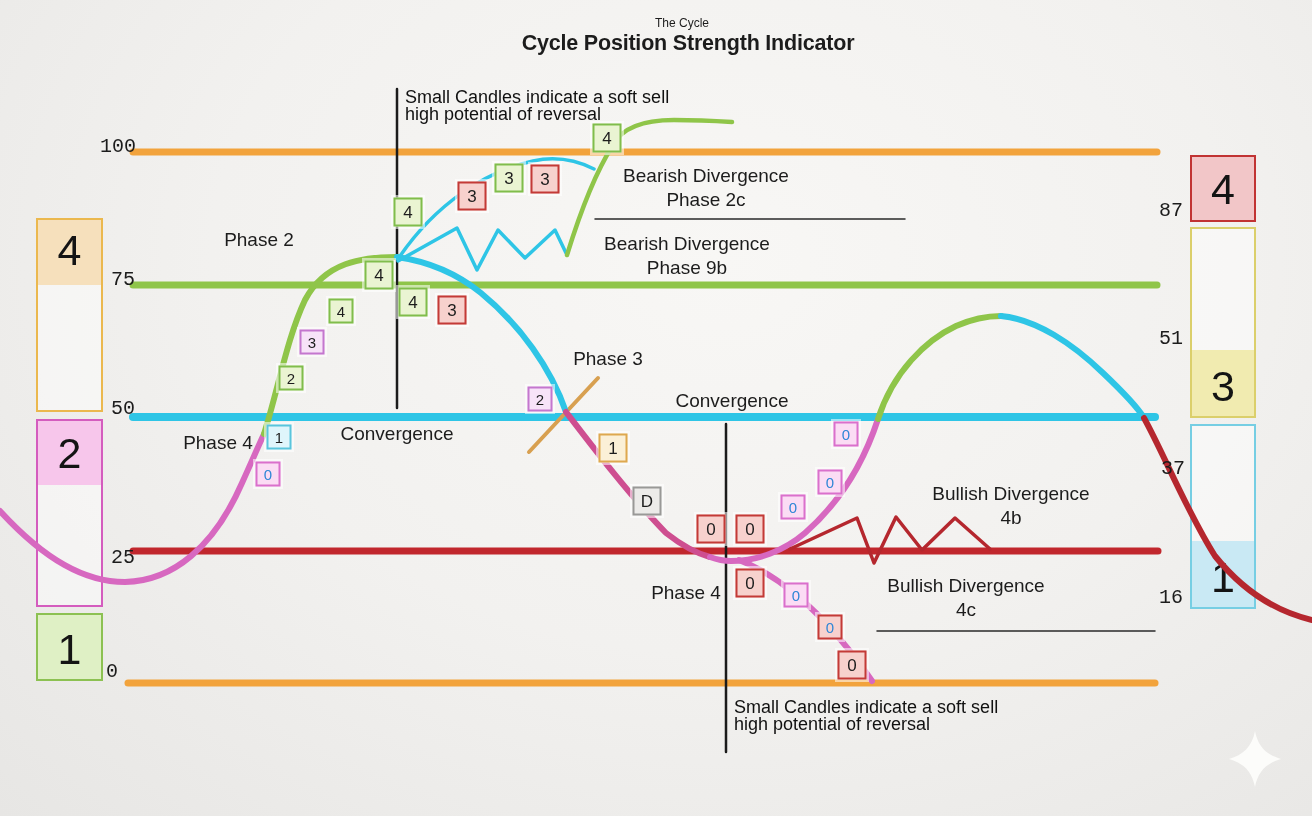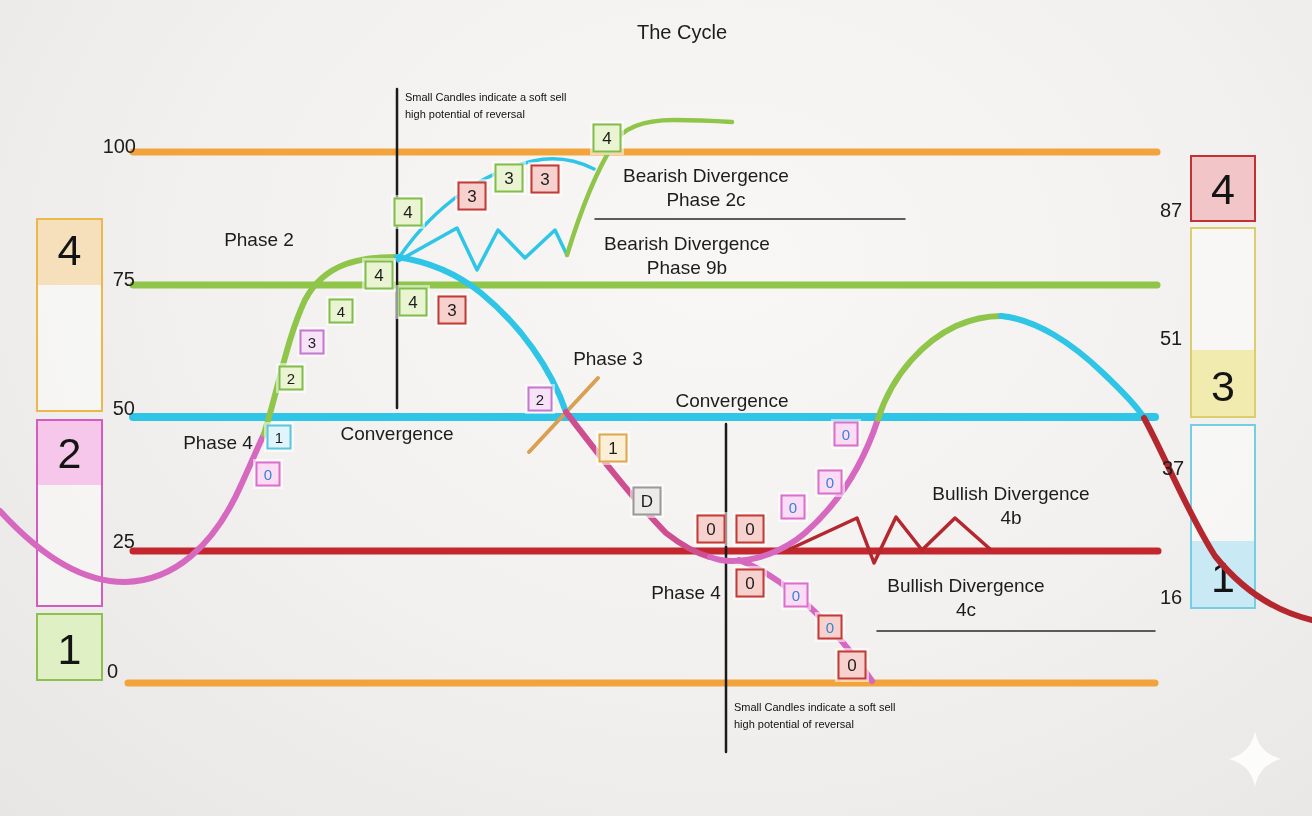--- a/index.html
+++ b/index.html
@@ -4,33 +4,33 @@
 <style>
   html,body{margin:0;padding:0;background:#e9e8e6;}
   #canvas{
     position:relative;width:1312px;height:816px;overflow:hidden;
     font-family:"Liberation Sans",sans-serif;color:#1c1c1c;
     background:radial-gradient(ellipse at 55% 32%, #f8f7f5 0%, #f2f1ef 50%, #e7e6e4 100%);
   }
   svg.layer{position:absolute;left:0;top:0;z-index:3;}
   .boxlayer{z-index:2;}
   .txt{position:absolute;transform:translate(-50%,-50%);white-space:nowrap;z-index:5;}
-  .kicker{left:682px;top:32px;font-size:20px;}
+  .kicker{left:682px;top:23px;font-size:12px;}
   .main-title{left:688px;top:43px;font-size:21.5px;font-weight:700;letter-spacing:-.2px;}
-  .lbl{position:absolute;font-size:20px;z-index:5;white-space:nowrap;transform:translate(-50%,-50%);}
+  .lbl{position:absolute;font-size:20px;z-index:5;white-space:nowrap;transform:translate(-50%,-50%);font-family:Liberation Mono, monospace;}
   .lbl.r{transform:translate(-100%,-50%);}
   .ll0{left:136px;top:146px}.ll1{left:135px;top:279px}.ll2{left:135px;top:408px}
-  .ll3{left:135px;top:541px}.ll4{left:118px;top:671px}
+  .ll3{left:135px;top:557px}.ll4{left:118px;top:671px}
   .rl0{left:1171px;top:210px}.rl1{left:1171px;top:338px}.rl2{left:1173px;top:468px}.rl3{left:1171px;top:597px}
   .phase{font-size:19px;}
   .ph1{left:218px;top:443px}.ph2{left:259px;top:240px}.ph3{left:608px;top:359px}.ph4{left:686px;top:593px}
   .conv0{left:397px;top:434px}.conv1{left:732px;top:401px}
   .divb{position:absolute;transform:translate(-50%,-50%);text-align:center;font-size:19px;line-height:24px;white-space:nowrap;z-index:5;}
   .db0{left:706px;top:188px}.db1{left:687px;top:256px}.db2{left:1011px;top:506px}.db3{left:966px;top:598px}
-  .ann{position:absolute;font-size:11px;line-height:16.5px;color:#111;z-index:5;white-space:nowrap;}
+  .ann{position:absolute;font-size:18px;line-height:16.5px;color:#111;z-index:5;white-space:nowrap;}
   .ann.top{left:405px;top:89px}.ann.bot{left:734px;top:699px}
   .box{position:absolute;border:2.5px solid;background:rgba(255,255,255,.45);z-index:2;box-sizing:border-box;}
   .b4l{left:36px;top:218px;width:67px;height:194px}
   .b2l{left:36px;top:419px;width:67px;height:188px}
   .b1l{left:36px;top:613px;width:67px;height:68px}
   .b4r{left:1190px;top:155px;width:66px;height:67px}
   .b3r{left:1190px;top:227px;width:66px;height:191px}
   .b1r{left:1190px;top:424px;width:66px;height:185px}
   .box .seg{position:absolute;left:0;right:0;}
   .b4l .seg{top:0;height:65px}.b2l .seg{top:0;height:64px}.b1l .seg{top:0;bottom:0}
@@ -96,20 +96,21 @@
     <path stroke-width="6" d="M1001,316 C1036,319 1073,344 1103,373 C1123,392 1137,406 1144,418" style="stroke: rgb(46, 197, 230);"></path>
     <path stroke-width="6" d="M1144,418 C1163,452 1187,512 1215,556 C1244,592 1278,612 1312,620" style="stroke: rgb(181, 39, 46);"></path>
 
     <path stroke-width="3.5" d="M398,259 C435,204 486,171 533,161 C556,156 578,161 594,169" style="stroke: rgb(46, 197, 230);"></path>
     <path stroke-width="3.5" d="M398,261 L457,228 L477,270 L498,230 L525,258 L555,230 L566,253" style="stroke: rgb(46, 197, 230);"></path>
     <path stroke-width="4.5" d="M567,255 C583,203 597,170 613,145 C624,124 650,120 674,120 C695,120 716,121 732,122" style="stroke: rgb(143, 197, 73);"></path>
     <path stroke-width="3.5" d="M790,549 L857,518 L874,563 L896,517 L922,550 L955,518 L990,549" style="stroke: rgb(181, 39, 46);"></path>
   </svg>
 
   <div class="txt kicker">The Cycle</div>
+  <div class="txt main-title">Cycle Position Strength Indicator</div>
 
   <span class="lbl r ll0">100</span>
   <span class="lbl r ll1">75</span>
   <span class="lbl r ll2">50</span>
   <span class="lbl r ll3">25</span>
   <span class="lbl r ll4">0</span>
   <span class="lbl rl0">87</span>
   <span class="lbl rl1">51</span>
   <span class="lbl rl2">37</span>
   <span class="lbl rl3">16</span>

